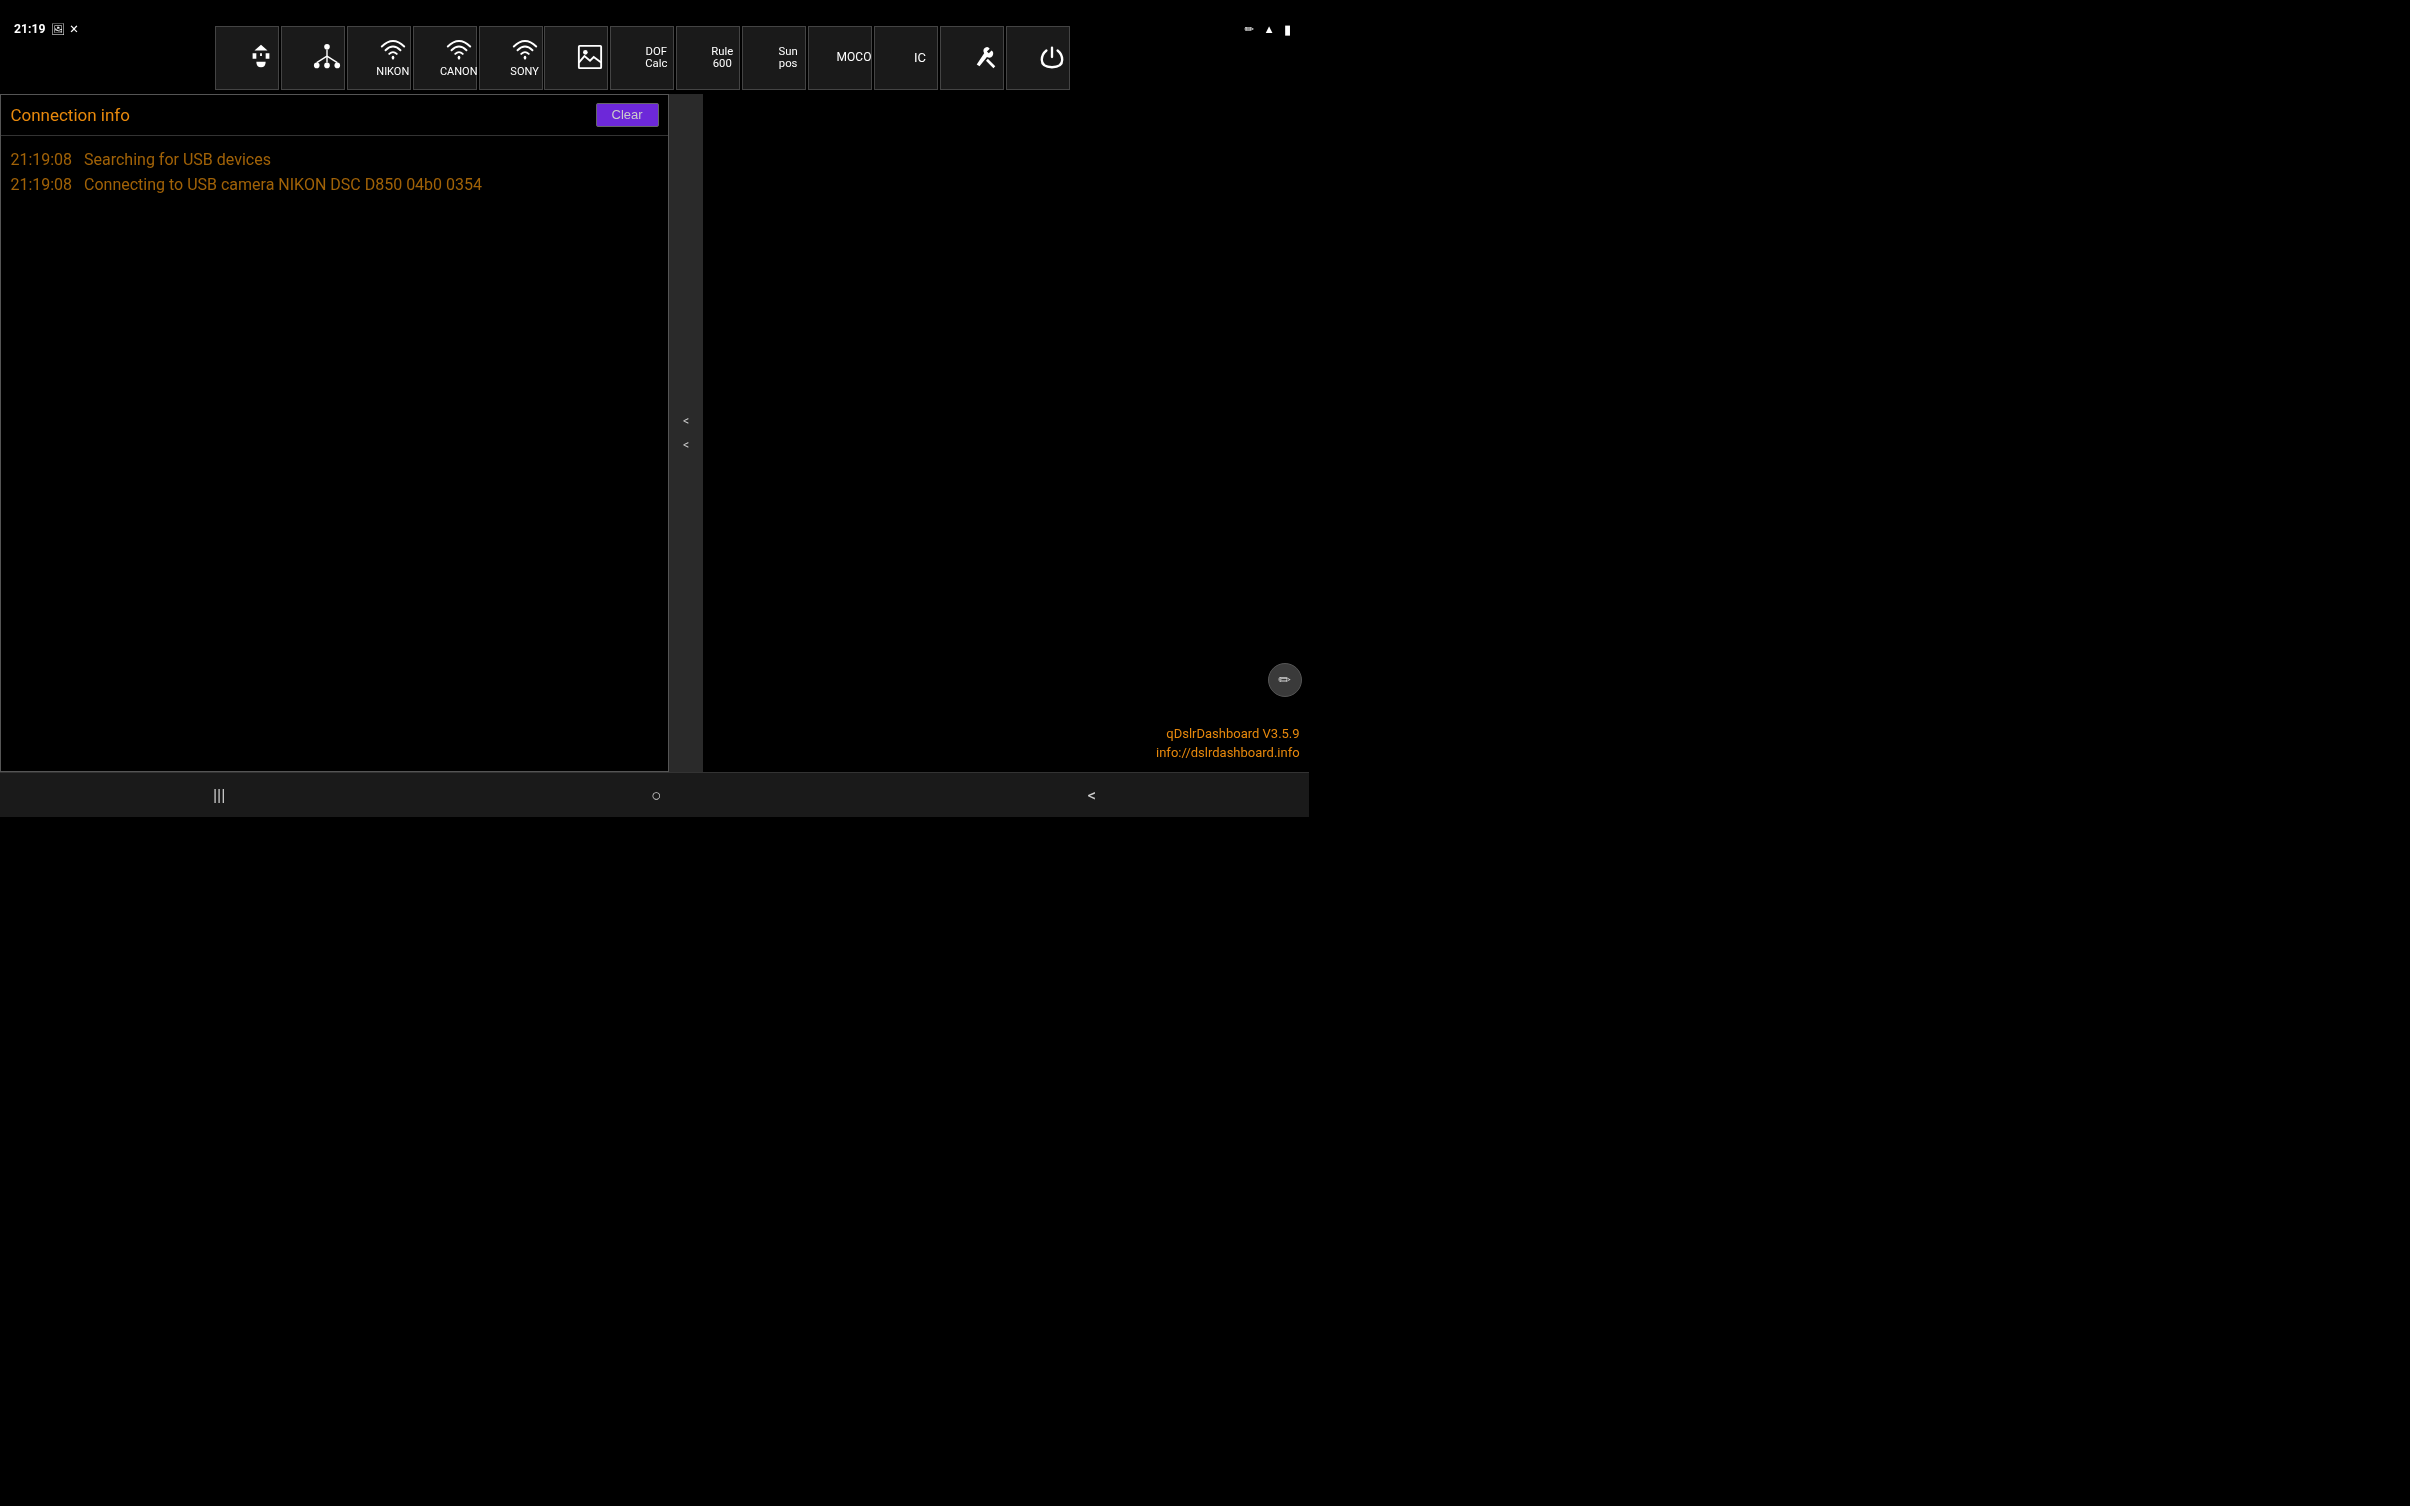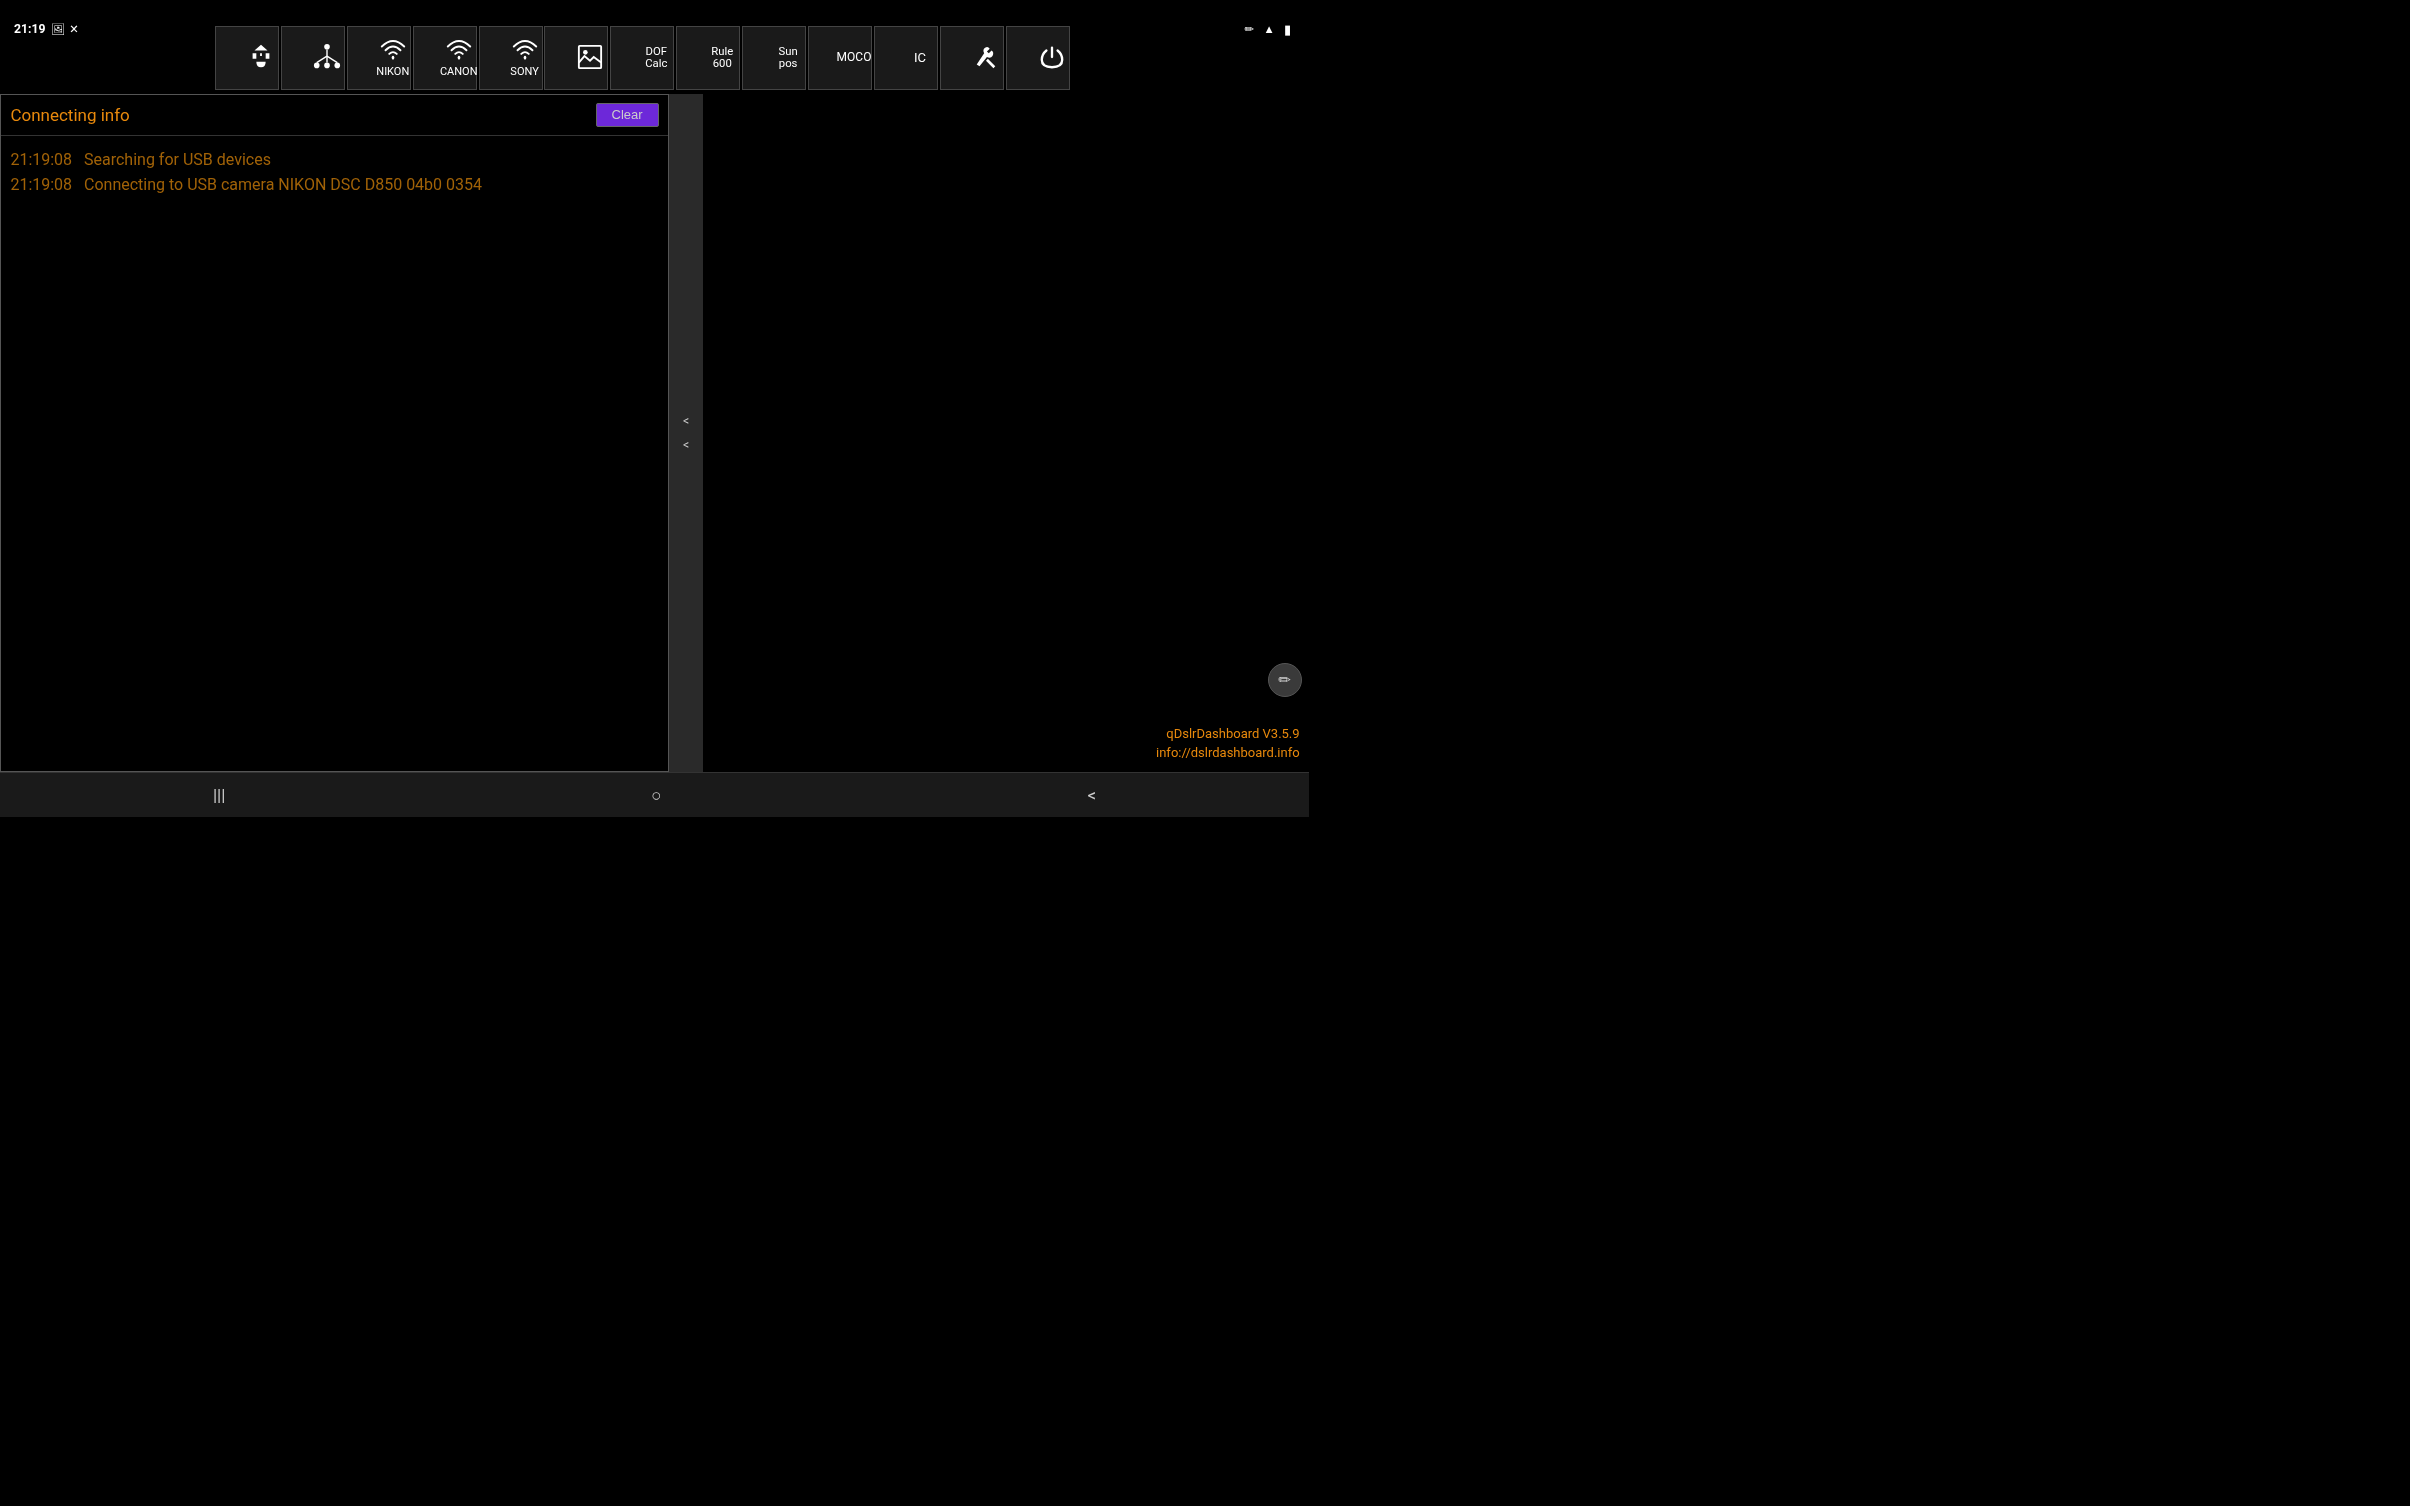--- a/index.html
+++ b/index.html
@@ -344,21 +344,21 @@
         <path d="M8 7 Q3 11 3 17 Q3 25 14 25 Q25 25 25 17 Q25 11 20 7" stroke-linecap="round"></path>
       </svg>
     </span>
   </div>
 </div>
 
 <div id="main-area">
 
   <div id="connection-panel">
     <div id="connection-header">
-      <span id="connection-title">Connecting info</span>
+      <span id="connection-title">Connection info</span>
       <button id="clear-btn">Clear</button>
     </div>
     <div id="log-area">
       <div class="log-line">
         <span>21:19:08</span>
         &nbsp;&nbsp;<span>Searching for USB devices</span>
       </div>
       <div class="log-line">
         <span>21:19:08</span>
         &nbsp;&nbsp;<span>Connecting to USB camera NIKON DSC D850 04b0 0354</span>

